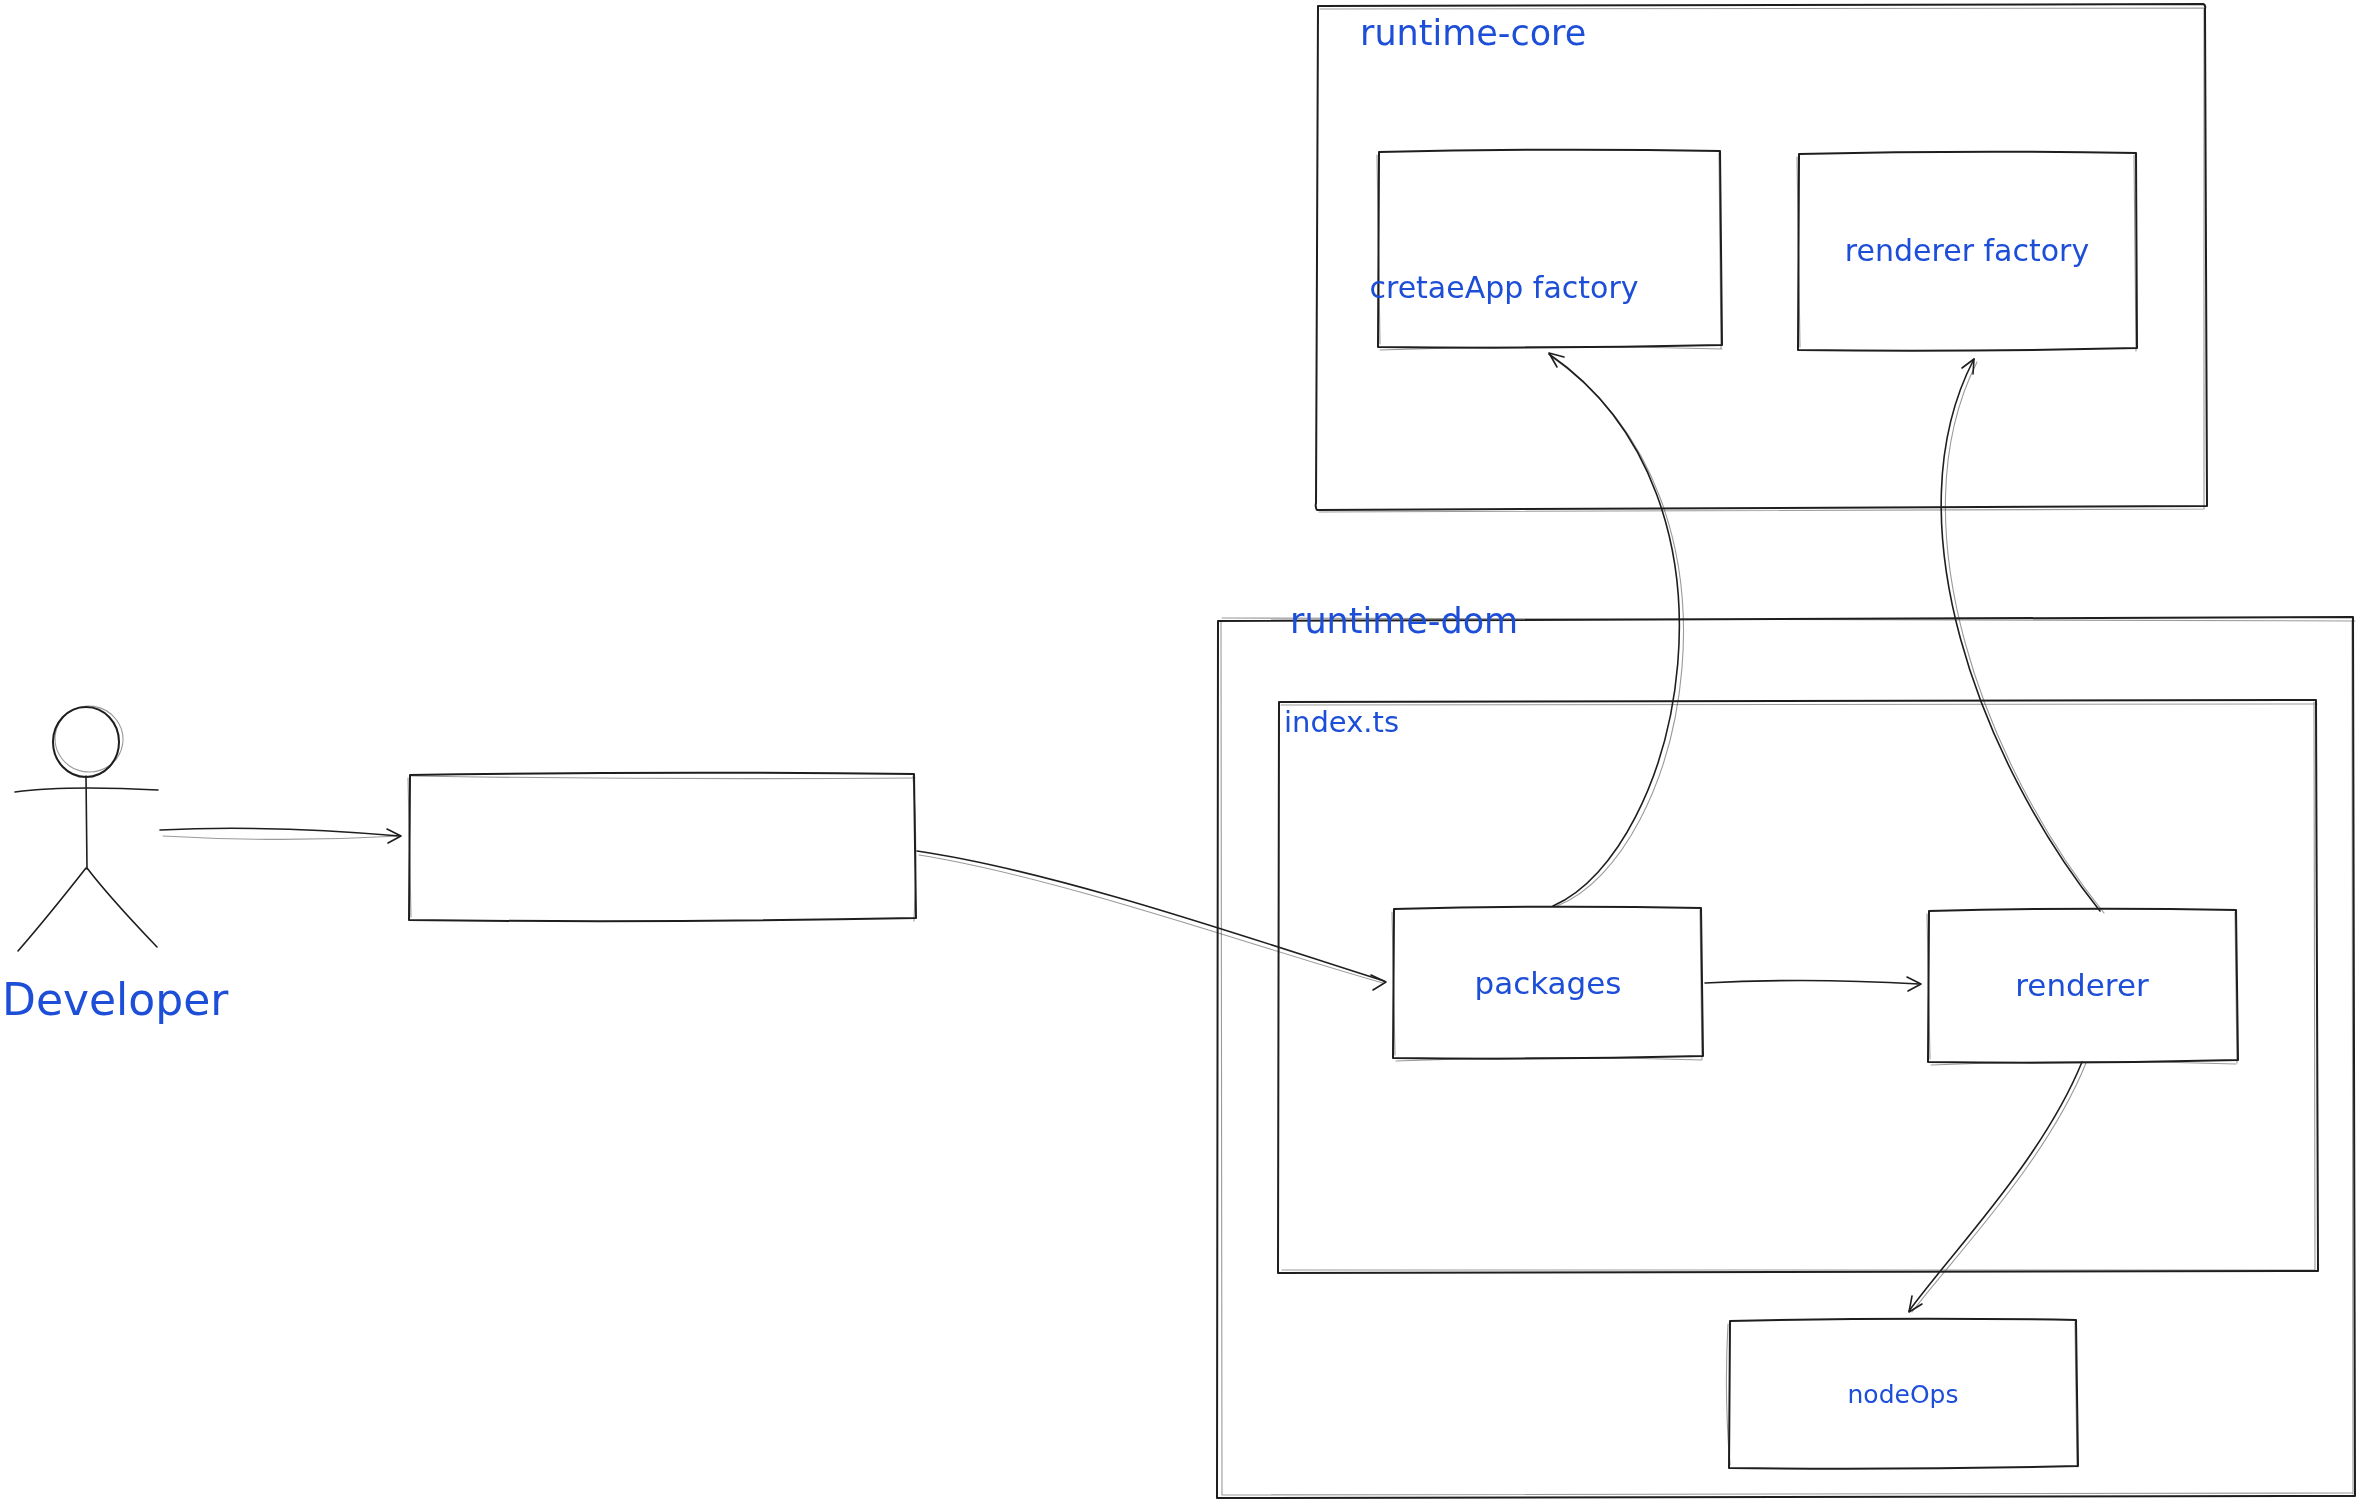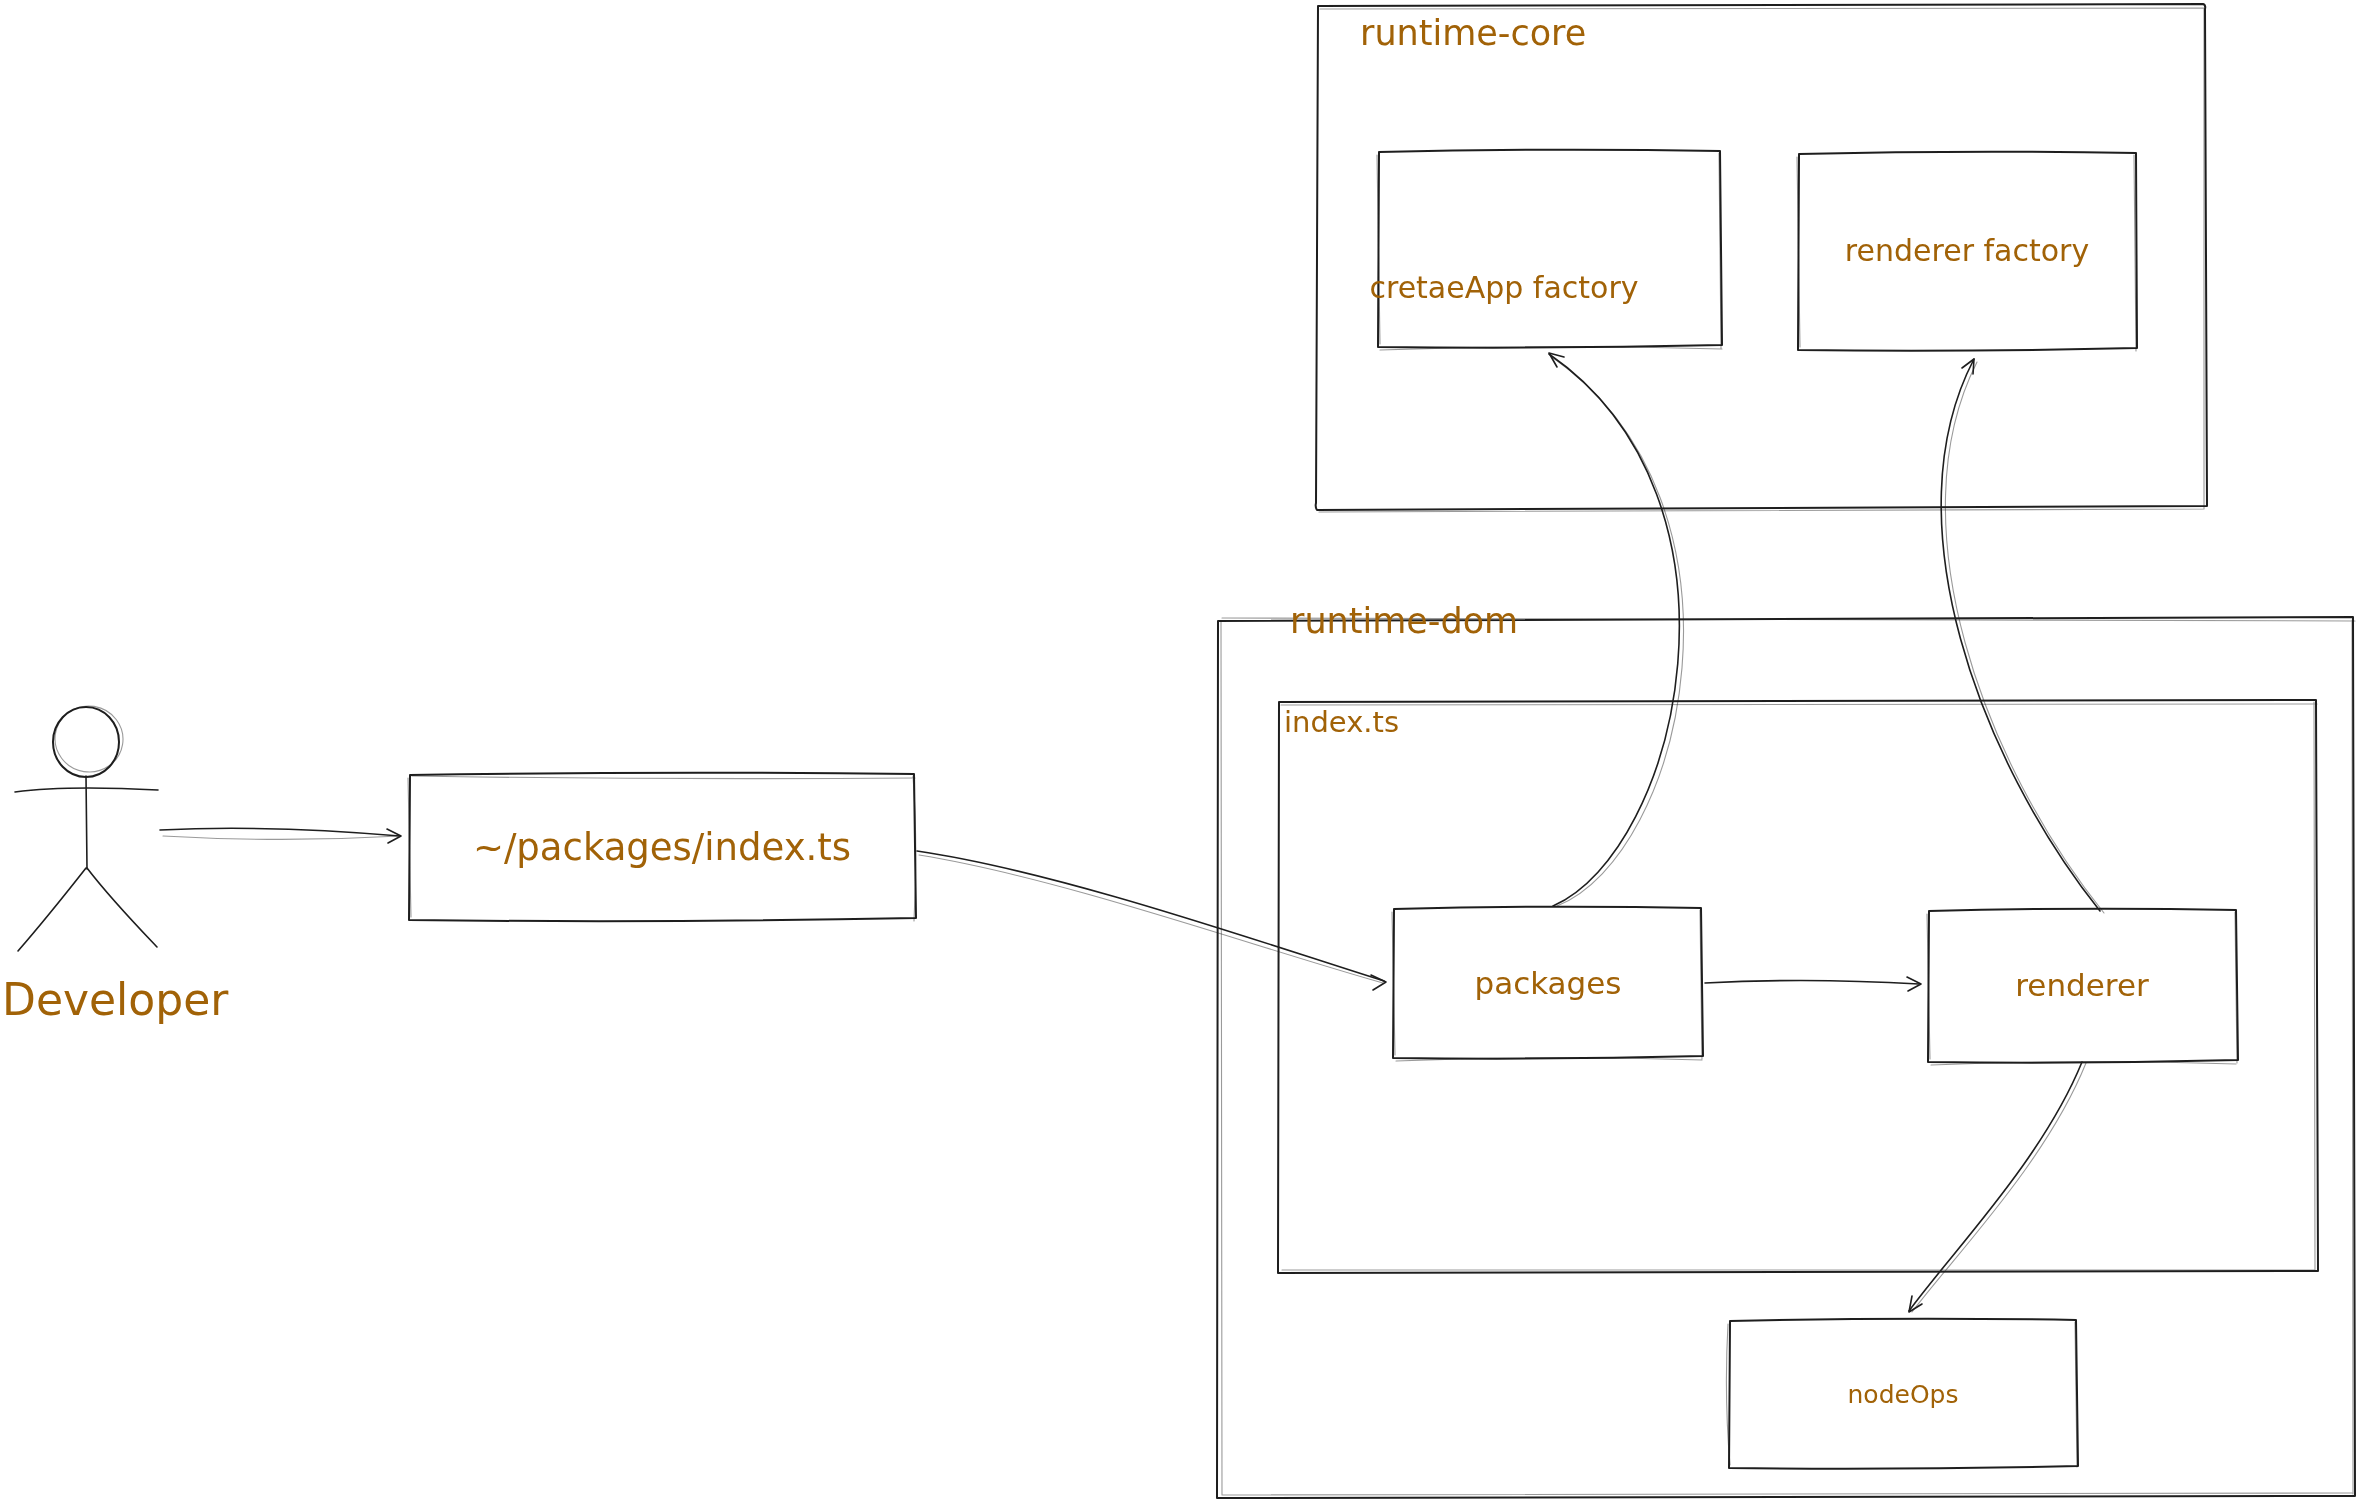--- a/index.html
+++ b/index.html
@@ -4,21 +4,21 @@
 <style>
   html,body{margin:0;padding:0;background:#ffffff;}
   .stage{
     position:relative;width:2357px;height:1501px;background:#ffffff;
     font-family:"DejaVu Sans","Liberation Sans",sans-serif;color:#1e1e1e;overflow:hidden;
   }
   .stage svg{position:absolute;left:0;top:0;width:2357px;height:1501px;}
   .stroke{fill:none;stroke:#1e1e1e;stroke-width:2;stroke-linecap:round;stroke-linejoin:round;}
   .thin{stroke-width:1.6;}
   .ghost{fill:none;stroke:#1e1e1e;stroke-width:1.1;opacity:.45;stroke-linecap:round;stroke-linejoin:round;}
-  .lbl{position:absolute;white-space:nowrap;color:#a16207;line-height:1.15;}
+  .lbl{position:absolute;white-space:nowrap;color:#1d4ed8;line-height:1.15;}
   .lbl.ctr{transform:translate(-50%,-50%);text-align:center;}
 </style>
 </head>
 <body>
 
 <div class="stage">
 
   <svg viewBox="0 0 2357 1501">
 
     <g>
@@ -113,21 +113,20 @@
   <div class="lbl" style="left:1360px;top:13px;font-size:35px;">runtime-core</div>
 
   <div class="lbl" style="left:1258px;top:601px;font-size:35px;margin-left:32px;">runtime-dom</div>
 
   <div class="lbl" style="left:1284px;top:706px;font-size:29px;">index.ts</div>
 
   <div class="lbl ctr" style="left:1504px;top:249px;font-size:30px;margin-top:39px;">cretaeApp factory</div>
 
   <div class="lbl ctr" style="left:1967px;top:251px;font-size:30px;">renderer factory</div>
 
-  <div class="lbl ctr" style="left:662px;top:848px;font-size:37px;">~/packages/index.ts</div>
 
   <div class="lbl ctr" style="left:1548px;top:984px;font-size:31px;">packages</div>
 
   <div class="lbl ctr" style="left:2082px;top:986px;font-size:31px;text-align:right;">renderer</div>
 
   <div class="lbl ctr" style="left:1903px;top:1395px;font-size:25px;">nodeOps</div>
 
   <div class="lbl" style="left:2px;top:955px;font-size:44px;margin-top:20px;">Developer</div>
 
 </div>

